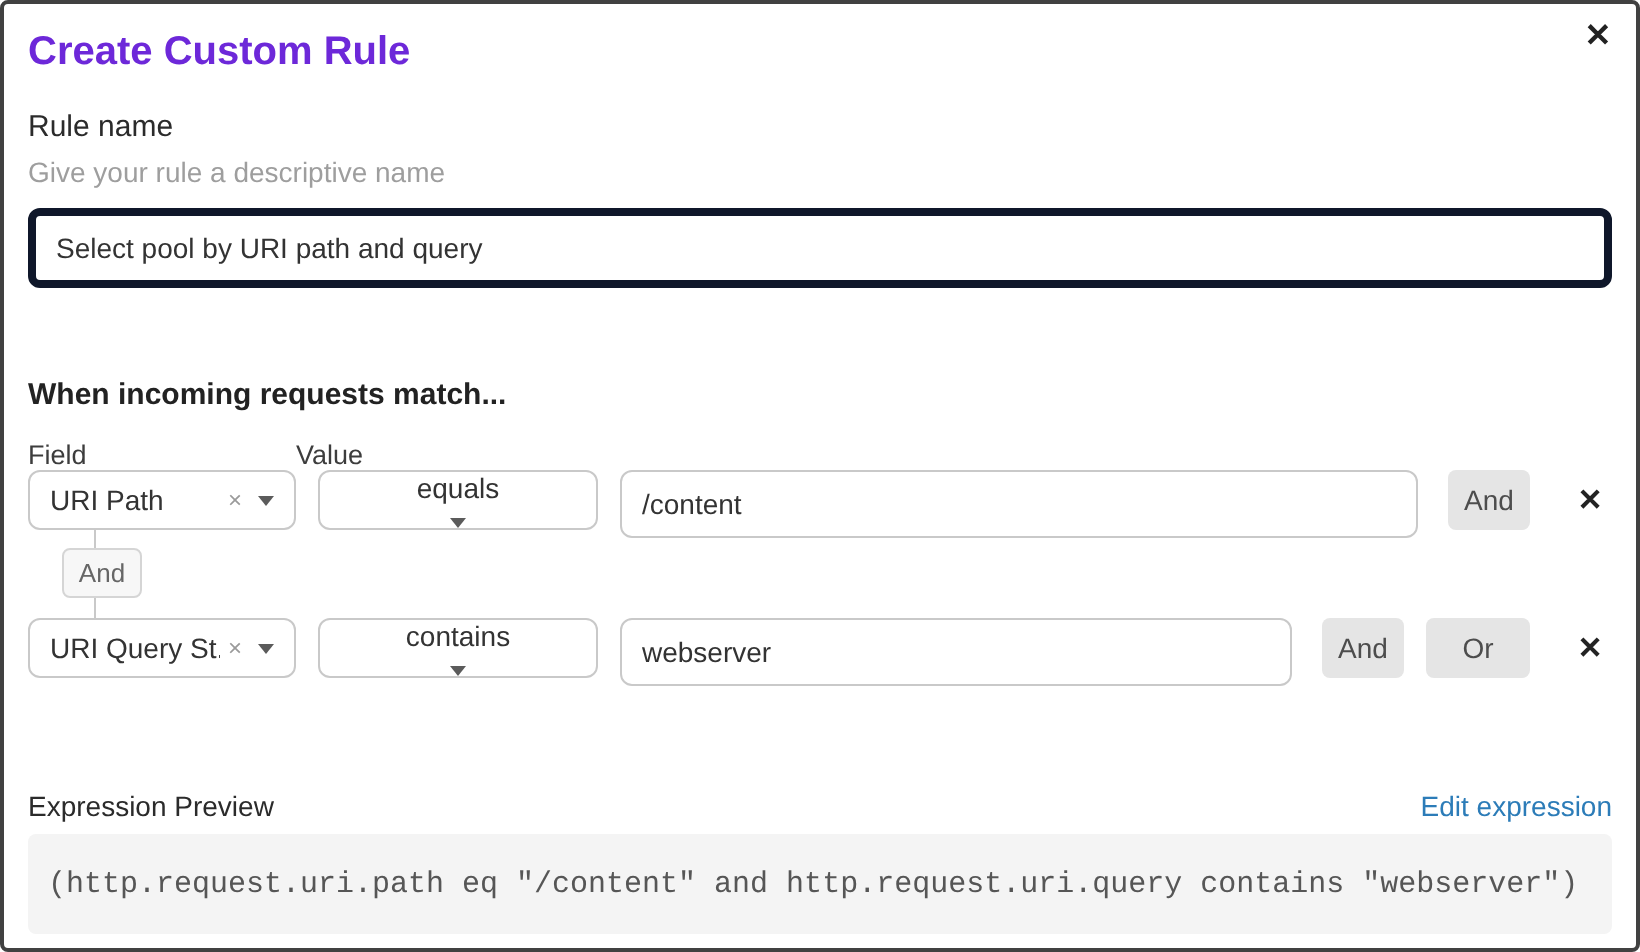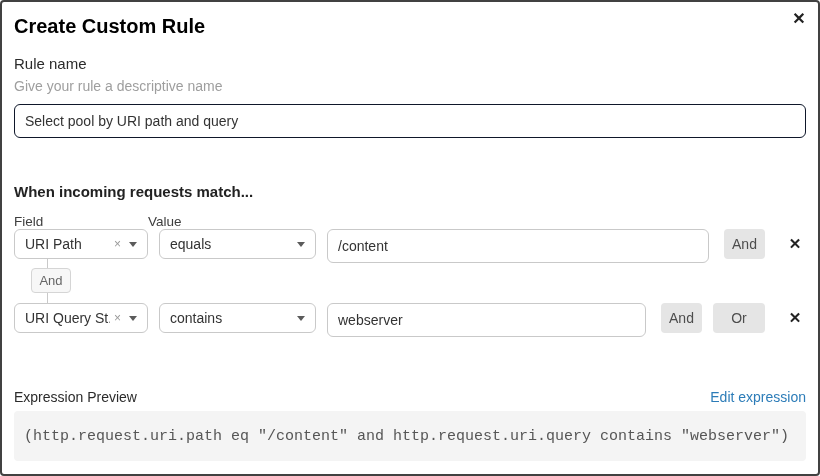--- a/index.html
+++ b/index.html
@@ -19,21 +19,21 @@
     overflow: hidden;
   }
   .inner { padding: 0 12px; }
 
   
   .dialog-title {
     margin-top: 12px;
     font-size: 20px;
     line-height: 24px;
     font-weight: bold;
-    color: #000000;
+    color: #6d28d9;
   }
   .close-btn {
     position: absolute;
     top: 5px;
     right: 7px;
     width: 24px;
     height: 24px;
     border: none;
     background: transparent;
     font-size: 16px;
@@ -56,21 +56,21 @@
     margin-top: 7px;
     font-size: 14px;
     line-height: 15px;
     color: #9e9e9e;
   }
   .text-input {
     display: block;
     width: 100%;
     height: 29px;
     margin-top: 10px;
-    border: 1px solid #0f172a;
+    border: 4px solid #0f172a;
     border-radius: 6px;
     padding: 16px 10px;
     font-family: "Liberation Sans", sans-serif;
     font-size: 14px;
     color: #333333;
     background: #ffffff;
     outline: none;
   }
 
   
@@ -105,21 +105,21 @@
     border: 1px solid #c9c9c9;
     border-radius: 6px;
     background: #ffffff;
     padding: 0 10px;
     font-size: 14px;
     color: #333333;
     cursor: pointer;
     min-width: 0;
   }
   .select-field { width: 134px; }
-  .select-op { width: 157px; }
+  .select-op { width: 140px; flex-direction: column; }
   .select .sel-text {
     flex: 1;
     white-space: nowrap;
     overflow: hidden;
     min-width: 0;
   }
   .clear-x {
     color: #9a9a9a;
     font-size: 12px;
     margin: 0 8px 0 4px;

